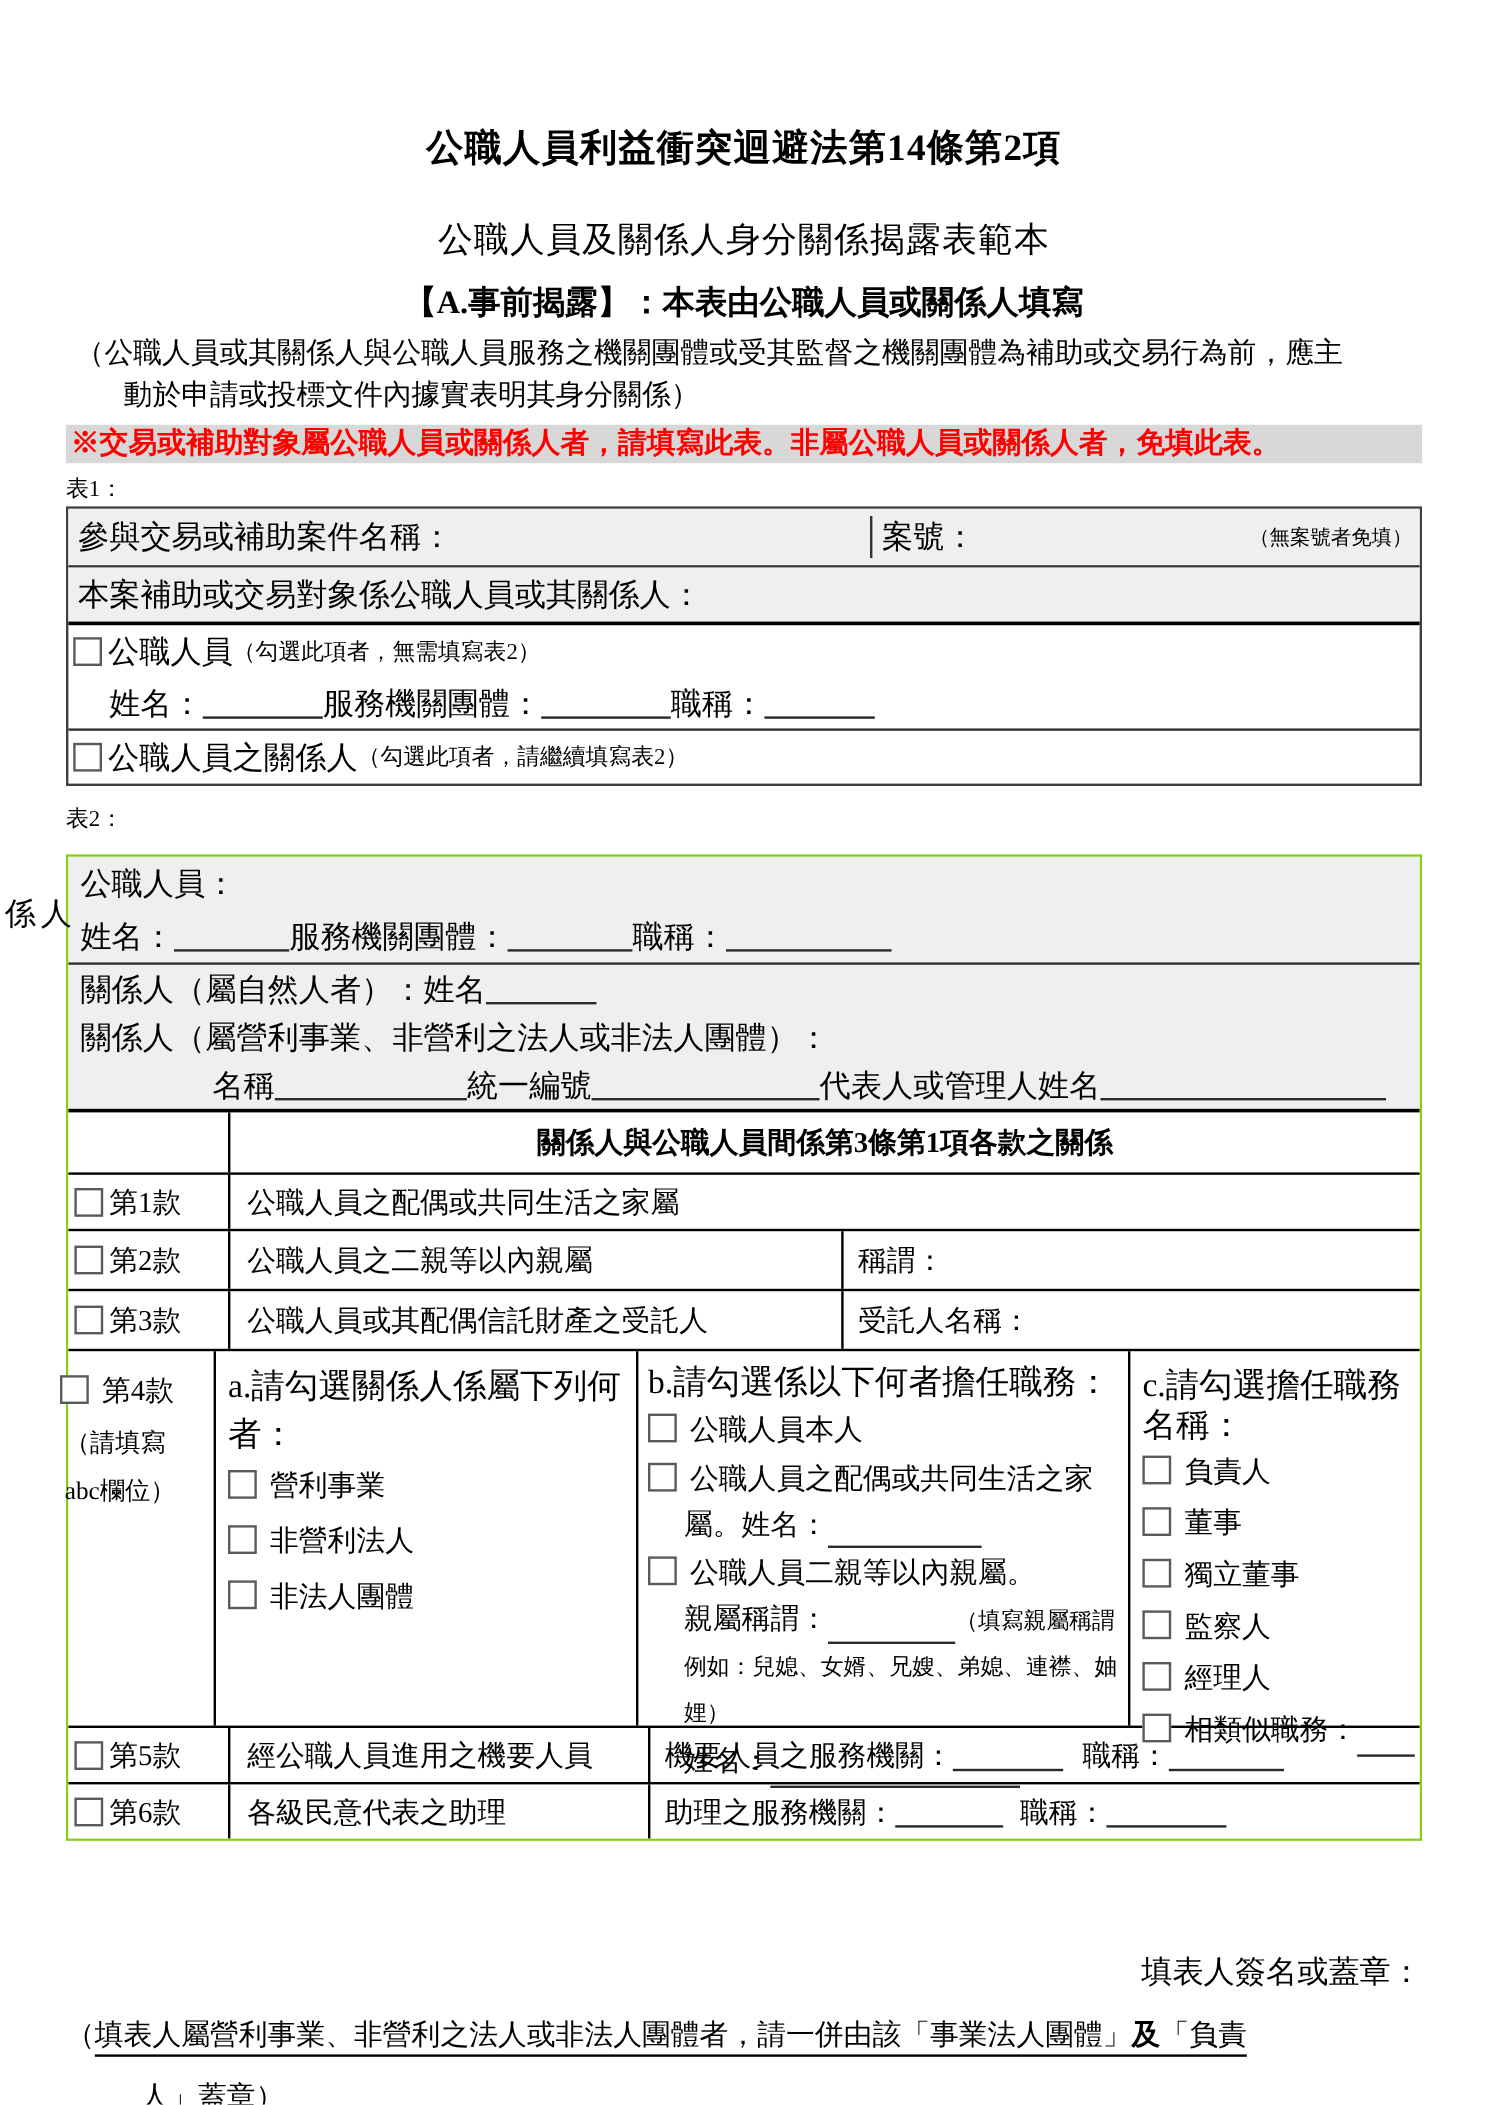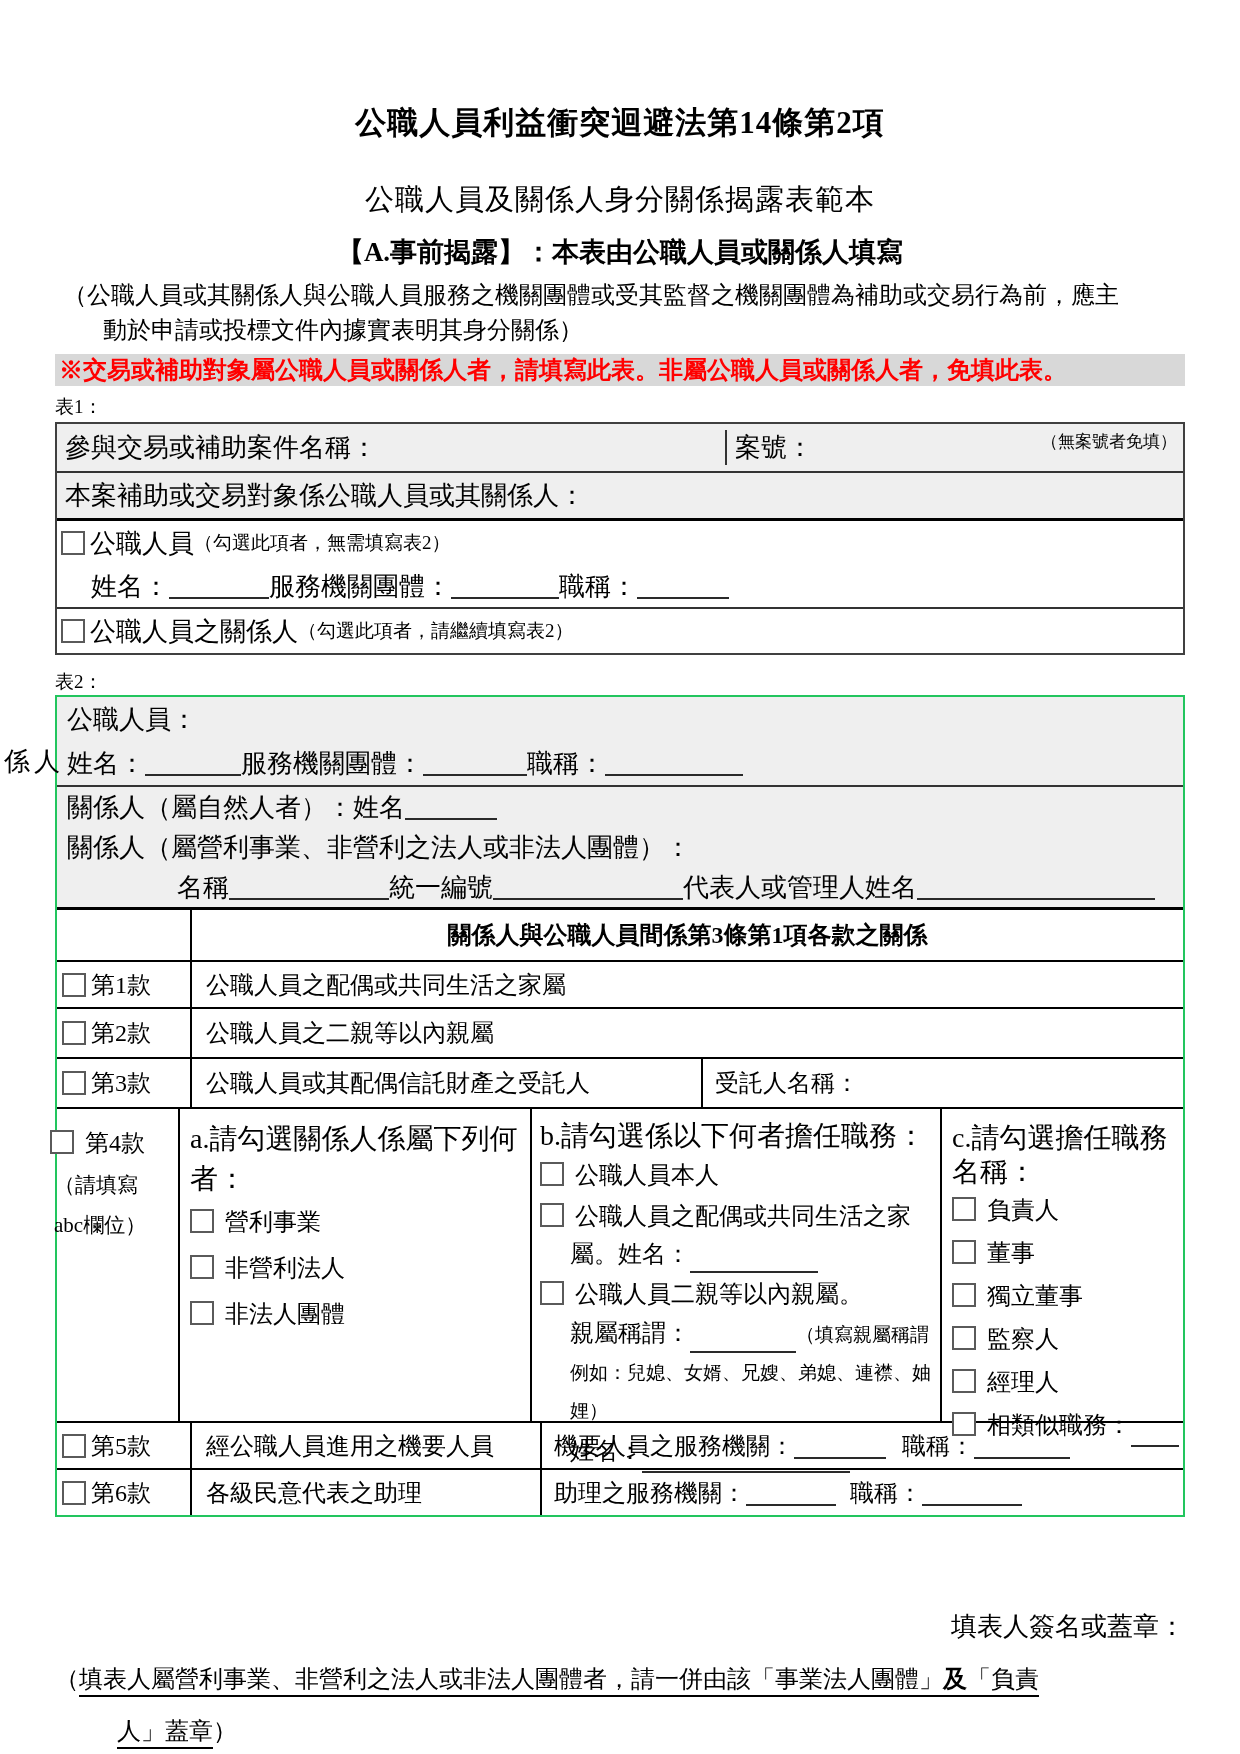--- a/index.html
+++ b/index.html
@@ -17,36 +17,36 @@
   .notice{margin-top:6px;background:#d8d8d8;color:#ff0000;font-weight:bold;font-size:24px;
           padding:2px 4px;line-height:28px;}
 
   .tbl-caption{margin-top:8px;font-size:19px;}
 
   
   .t1box{margin-top:2px;border:2px solid #404040;font-size:26px;}
   .t1r{display:flex;align-items:center;}
   .t1r1{height:47px;background:#efefef;border-bottom:2px solid #333;}
   .t1c1{width:660px;padding-left:8px;}
-  .t1c2{flex:1;display:flex;justify-content:space-between;align-items:flex-start;
+  .t1c2{flex:1;display:flex;justify-content:space-between;align-items:center;
         border-left:2px solid #333;padding:0 6px 0 8px;gap:20px;}
   .t1r2{height:45px;background:#efefef;border-bottom:3px solid #000;padding-left:8px;}
   .t1r3,.t1r5{height:44px;padding-left:4px;}
   .t1r4{height:42px;padding-left:34px;border-bottom:2px solid #333;}
   .t1r5{border-top:0;}
 
   .hint{font-size:19px;}
   .hint-xs{font-size:17px;}
 
   .cb{display:inline-block;width:20px;height:20px;border:2px solid #5a5a5a;background:#fff;
       margin-right:5px;vertical-align:-3px;flex:none;}
   .bl{display:inline-block;height:24px;border-bottom:2px solid #2a2a2a;vertical-align:bottom;}
 
   
-  .t2box{margin-top:0;border:2px solid #22c55e;}
+  .t2box{margin-top:17px;border:2px solid #84cc16;}
   .t2grey{background:#efefef;font-size:26px;}
   .t2row{padding-left:10px;height:44px;display:flex;align-items:center;}
   .t2rule{border-top:2px solid #333;}
   .t2thin{height:40px;}
   .entitycols{padding-left:120px;}
 
   
   .mx{border-top:3px solid #000;background:#fff;font-size:24px;}
   .mxr{display:flex;}
   .mxr + .mxr{border-top:2px solid #000;}
@@ -173,20 +173,21 @@
           </div>
           <div class="c-rest">公職人員之配偶或共同生活之家屬</div>
         </div>
 
         <div class="mxr h48">
           <div class="c-no">
             <span class="cb"></span>
             <span>第2款</span>
           </div>
           <div class="c-desc23">公職人員之二親等以內親屬</div>
+          <div class="c-extra23">稱謂：</div>
         </div>
 
         <div class="mxr h48">
           <div class="c-no">
             <span class="cb"></span>
             <span>第3款</span>
           </div>
           <div class="c-desc23">公職人員或其配偶信託財產之受託人</div>
           <div class="c-extra23">受託人名稱：</div>
         </div>

